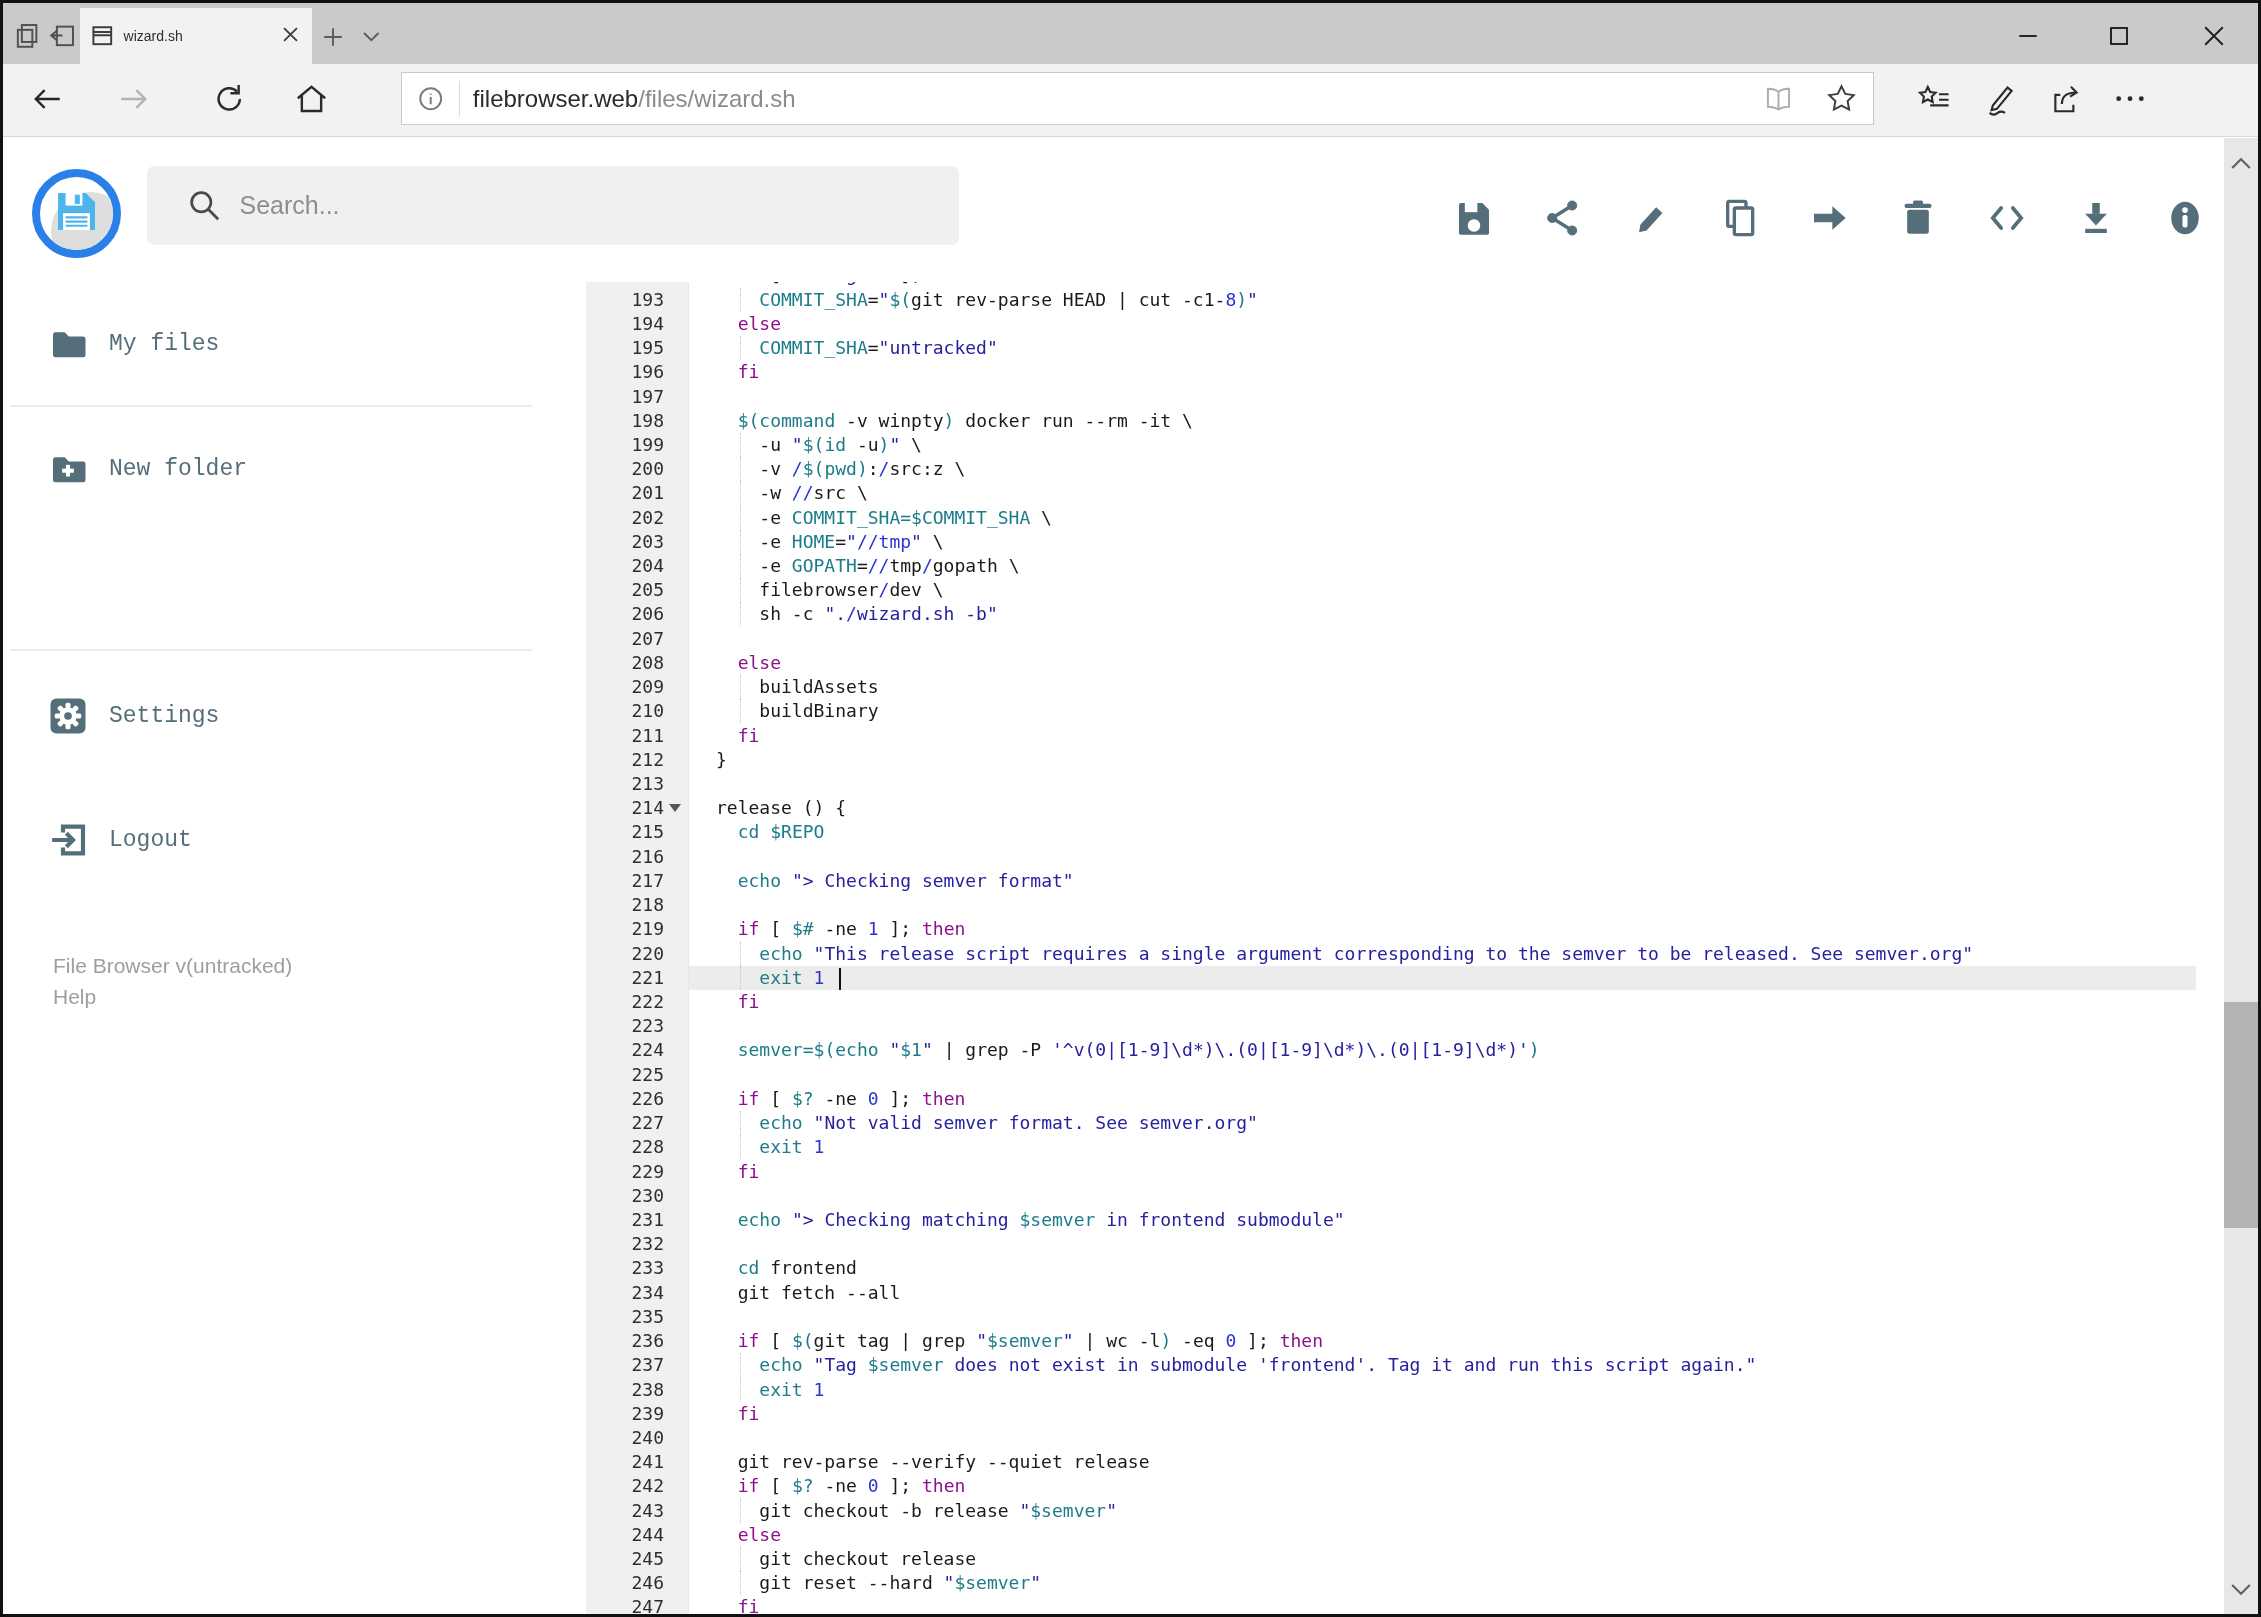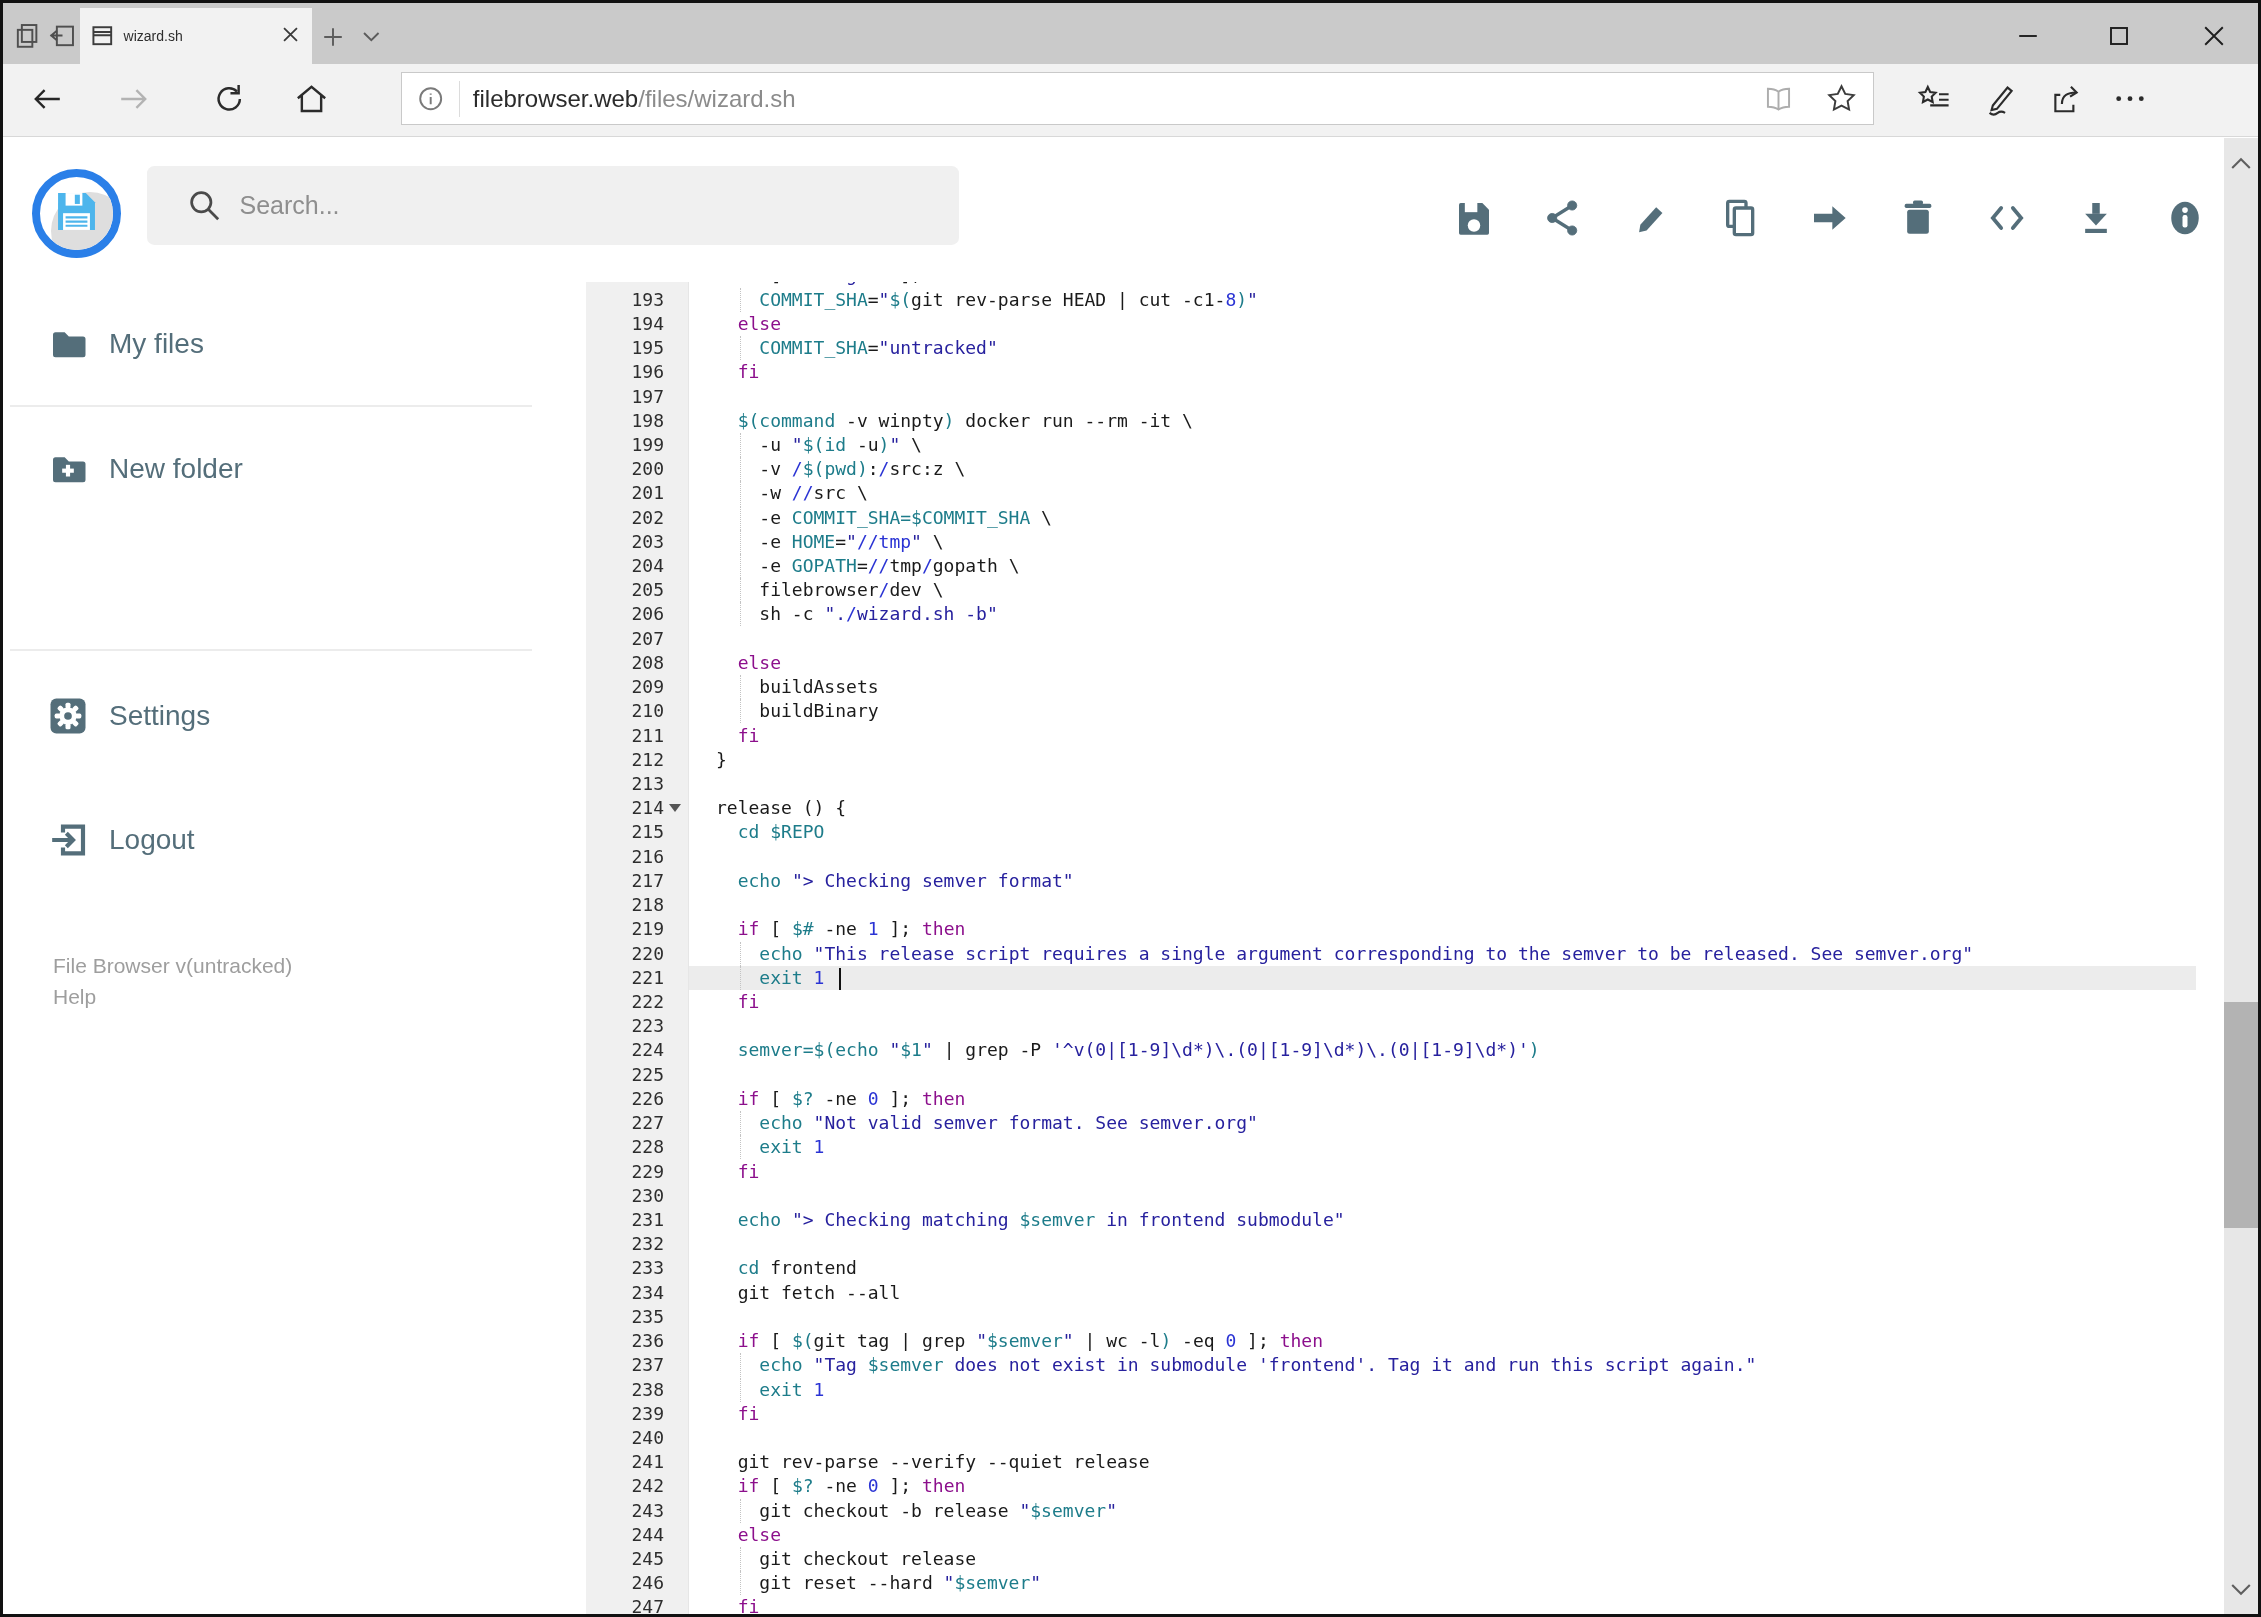--- a/index.html
+++ b/index.html
@@ -42,21 +42,21 @@
     font-family:"Liberation Sans",sans-serif;flex:1;margin-left:14.5px;}
   #search-input::placeholder{color:#8e8e8e;}
   .toolbtn{top:58px;width:45px;height:45px;}
   #tb-save{left:1448px;} #tb-share{left:1537px;} #tb-edit{left:1626px;} #tb-copy{left:1715px;}
   #tb-move{left:1803px;} #tb-delete{left:1892px;} #tb-code{left:1981px;} #tb-download{left:2070px;} #tb-info{left:2159px;}
 
   
   #sidebar{left:0;top:279px;width:533px;height:1335px;background:#fff;}
   .siderow{position:absolute;left:0;width:533px;height:65px;display:flex;align-items:center;cursor:pointer;}
   .siderow .ic{margin-left:45px;width:40px;height:40px;display:flex;align-items:center;justify-content:center;}
-  .siderow .lbl{margin-left:21px;font-size:28px;color:#546e7a;}
+  .siderow .lbl{margin-left:21px;font-size:23px;color:#546e7a;font-family:Liberation Mono, monospace;}
   #row-myfiles{top:29px;} #row-newfolder{top:154px;} #row-newfile{top:278px;}
   #row-settings{top:401px;} #row-logout{top:525px;}
   .sidediv{position:absolute;left:6.5px;width:522px;height:1.6px;background:#ececec;}
   #div1{top:123px;} #div2{top:367px;}
   #side-footer{position:absolute;left:50px;top:668px;font-size:21px;color:#9e9e9e;line-height:31px;}
 
   
   #editor{left:534px;top:279px;width:1659px;height:1335px;background:#fff;overflow:hidden;
     font-family:"DejaVu Sans Mono",monospace;font-size:18px;}
   #gutterbg{position:absolute;left:49px;top:0;width:103px;height:1335px;background:#f0f0f0;border-right:0.8px solid #e6e6e6;}

